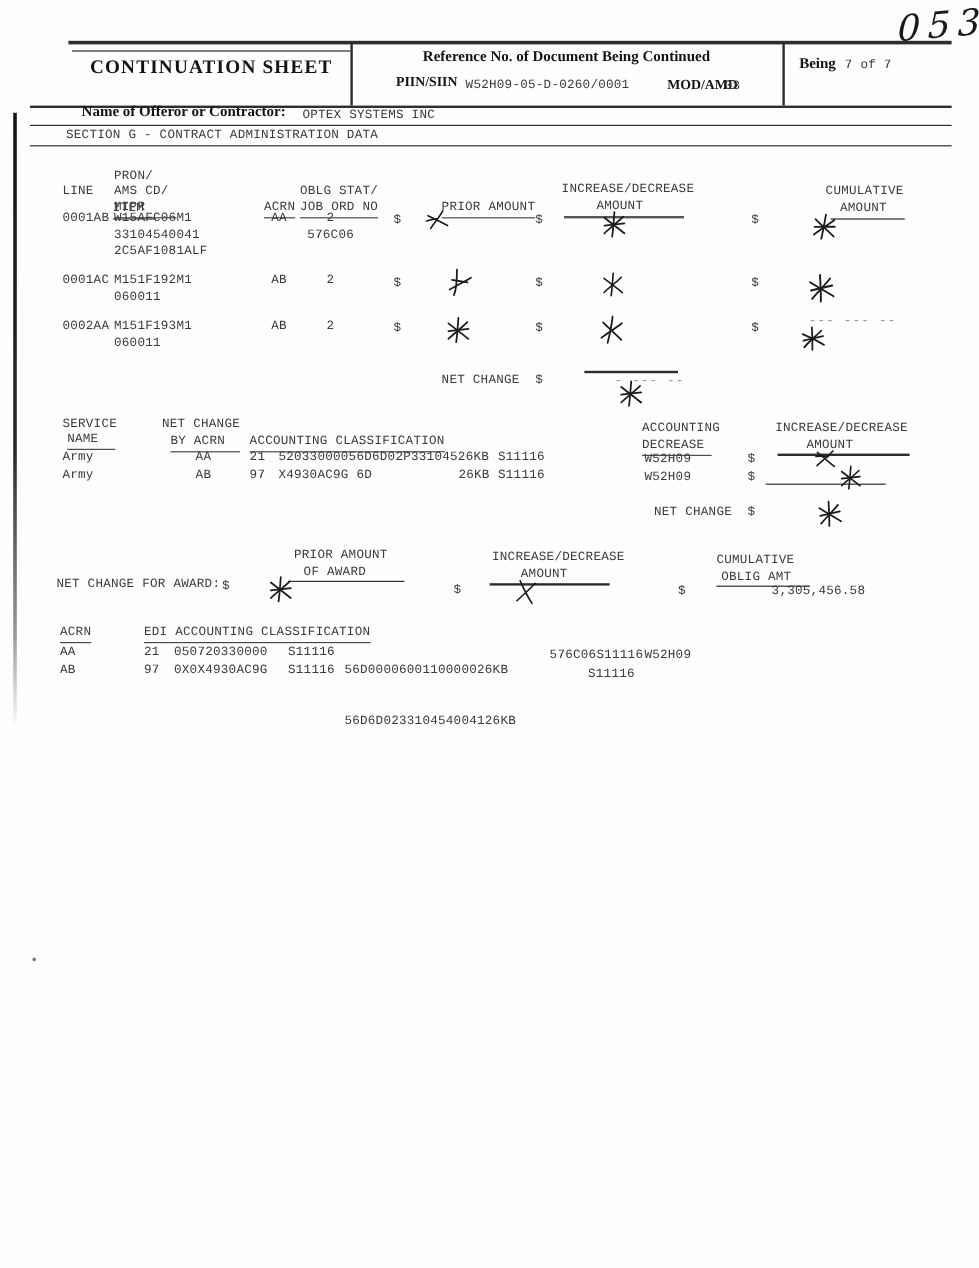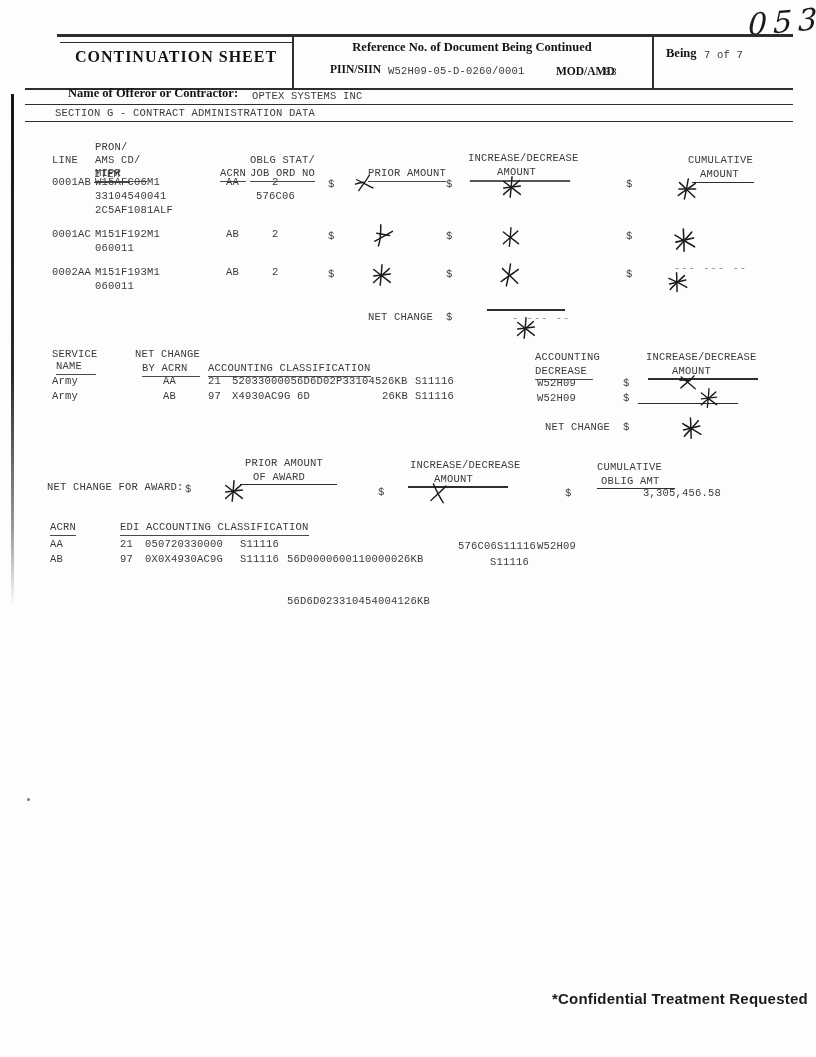--- a/index.html
+++ b/index.html
@@ -243,15 +243,14 @@
   <div class="abs mono" style="left:458px;top:540px;">576C06S11116</div>
   <div class="abs mono" style="left:537px;top:540px;">W52H09</div>
 
   <div class="abs mono" style="left:50px;top:553px;">AB</div>
   <div class="abs mono" style="left:120px;top:553px;">97</div>
   <div class="abs mono" style="left:145px;top:553px;">0X0X4930AC9G</div>
   <div class="abs mono" style="left:240px;top:553px;">S11116</div>
   <div class="abs mono" style="left:287px;top:553px;">56D0000600110000026KB</div>
   <div class="abs mono" style="left:490px;top:556px;">S11116</div>
 
-  <div class="abs footer-note" style="left:552px;top:990px;">*Confidential Treatment Requested</div>
 
 </div>
 
 </body></html>

